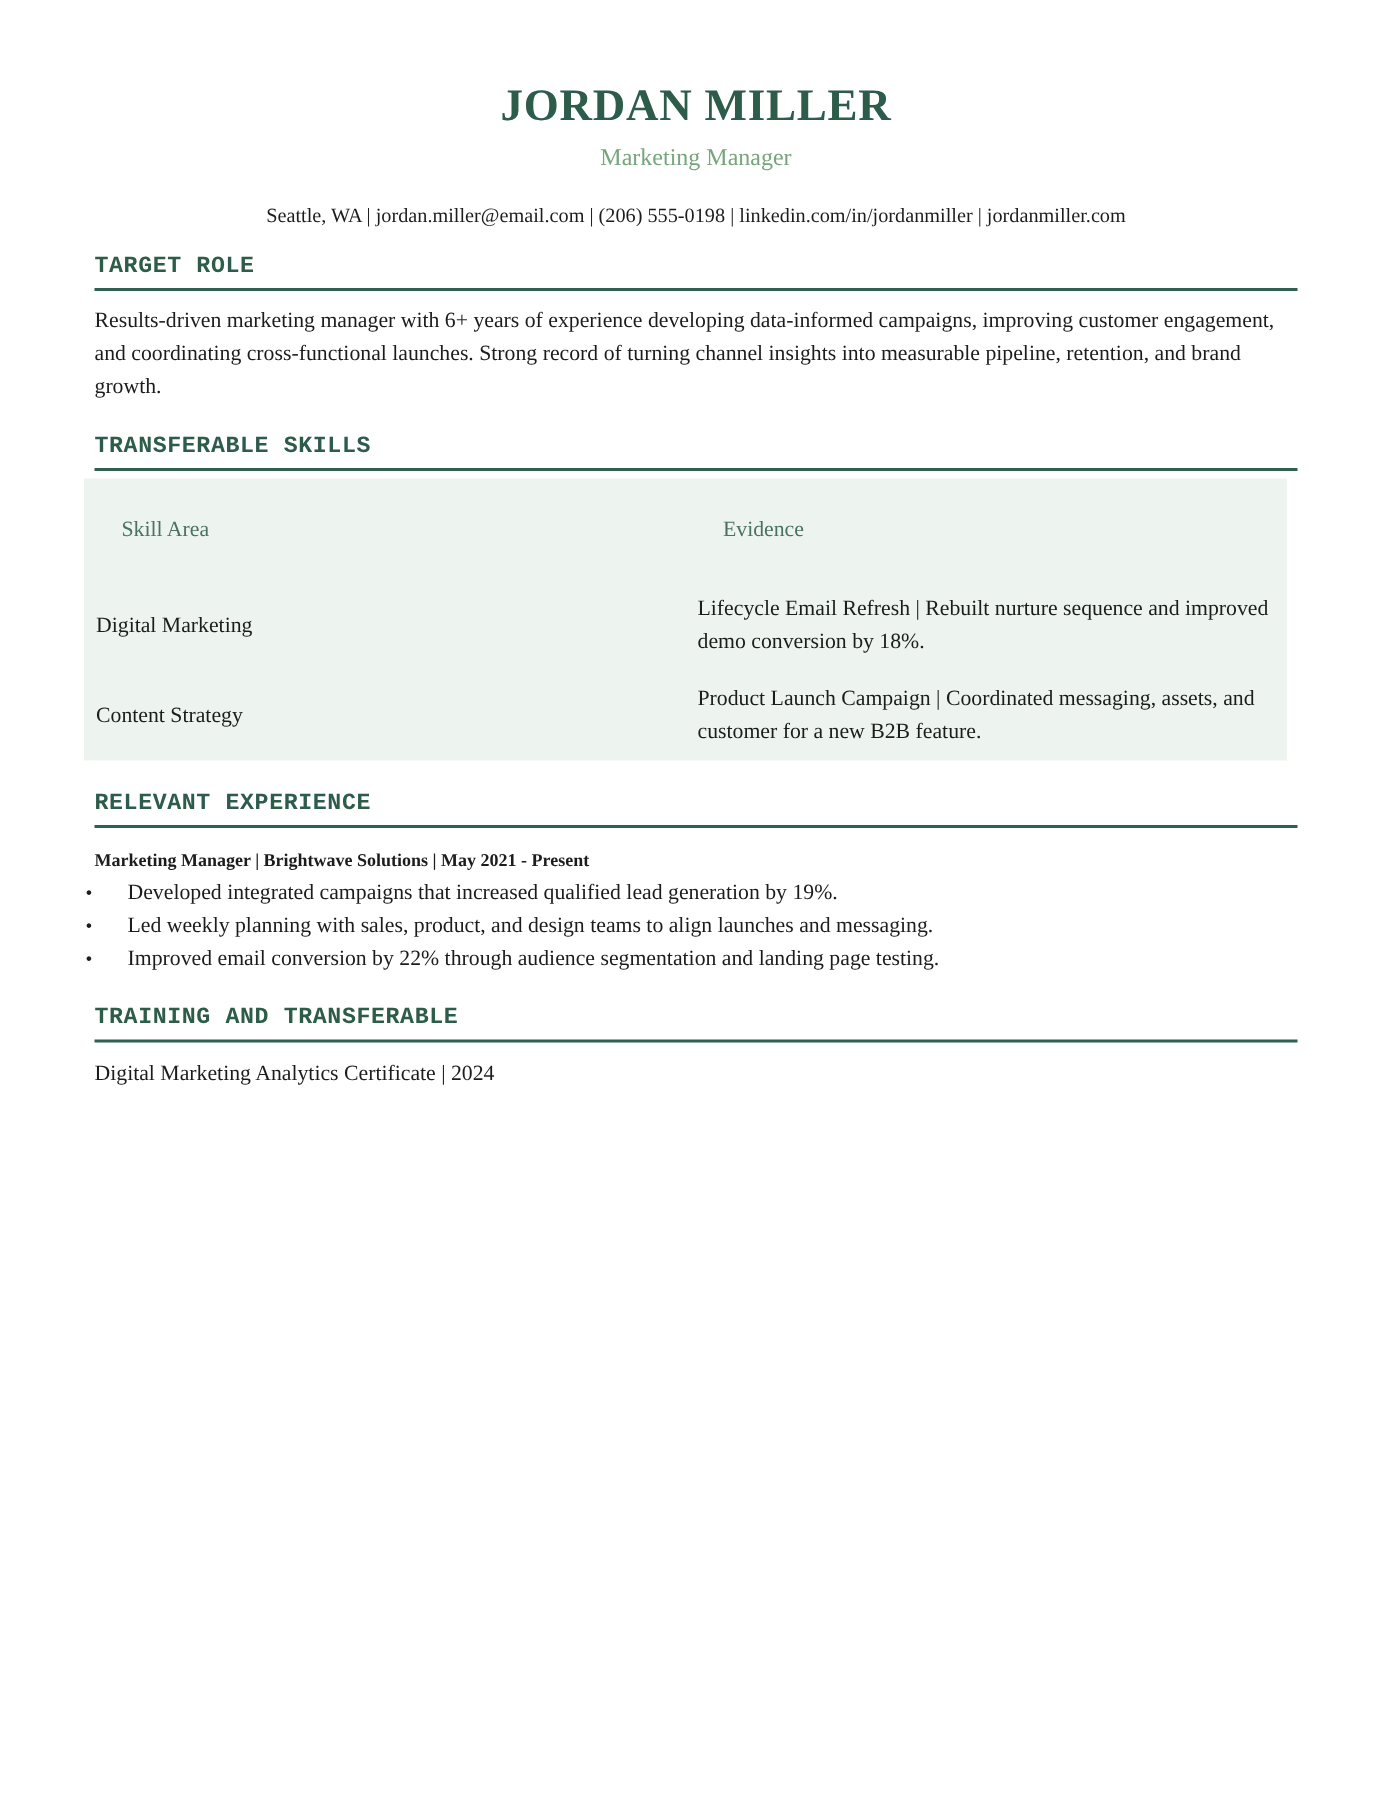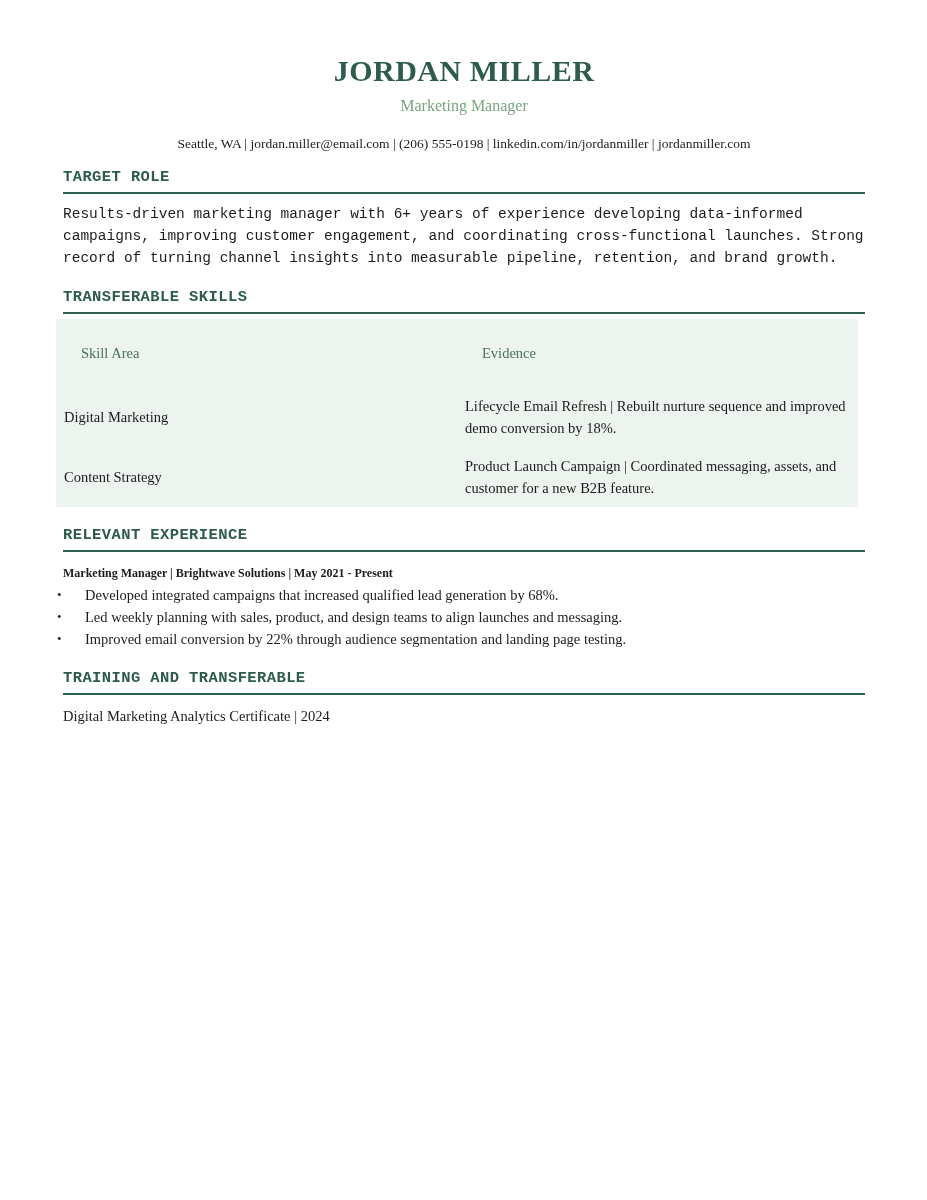--- a/index.html
+++ b/index.html
@@ -56,21 +56,20 @@
     line-height: 17px;
     color: var(--accent-dark);
     border-bottom: 2px solid var(--accent-rule);
     padding-bottom: 6px;
     font-family: Liberation Mono, monospace;
   }
   .summary {
     margin-top: 9px;
     font-size: 14.5px;
     line-height: 22px;
-    font-family: Liberation Mono, monospace;
   }
   
   .skills-table {
     margin-top: 5px;
     margin-left: -7px;
     width: 100%;
     border-collapse: collapse;
     background: var(--table-bg);
     table-layout: fixed;
   }
@@ -154,21 +153,21 @@
           <td>Product Launch Campaign | Coordinated messaging, assets, and customer for a new B2B feature.</td>
         </tr>
       </tbody>
     </table>
   </section>
 
   <section class="section">
     <h2 class="section-heading">RELEVANT EXPERIENCE</h2>
     <p class="job-title-line">Marketing Manager | Brightwave Solutions | May 2021 - Present</p>
     <ul class="bullet-list">
-      <li class="bullet-item">Developed integrated campaigns that increased qualified lead generation by 68%.</li>
+      <li class="bullet-item">Developed integrated campaigns that increased qualified lead generation by 19%.</li>
       <li class="bullet-item">Led weekly planning with sales, product, and design teams to align launches and messaging.</li>
       <li class="bullet-item">Improved email conversion by 22% through audience segmentation and landing page testing.</li>
     </ul>
   </section>
 
   <section class="section">
     <h2 class="section-heading">TRAINING AND TRANSFERABLE</h2>
     <p class="credential-line">Digital Marketing Analytics Certificate | 2024</p>
   </section>
 

